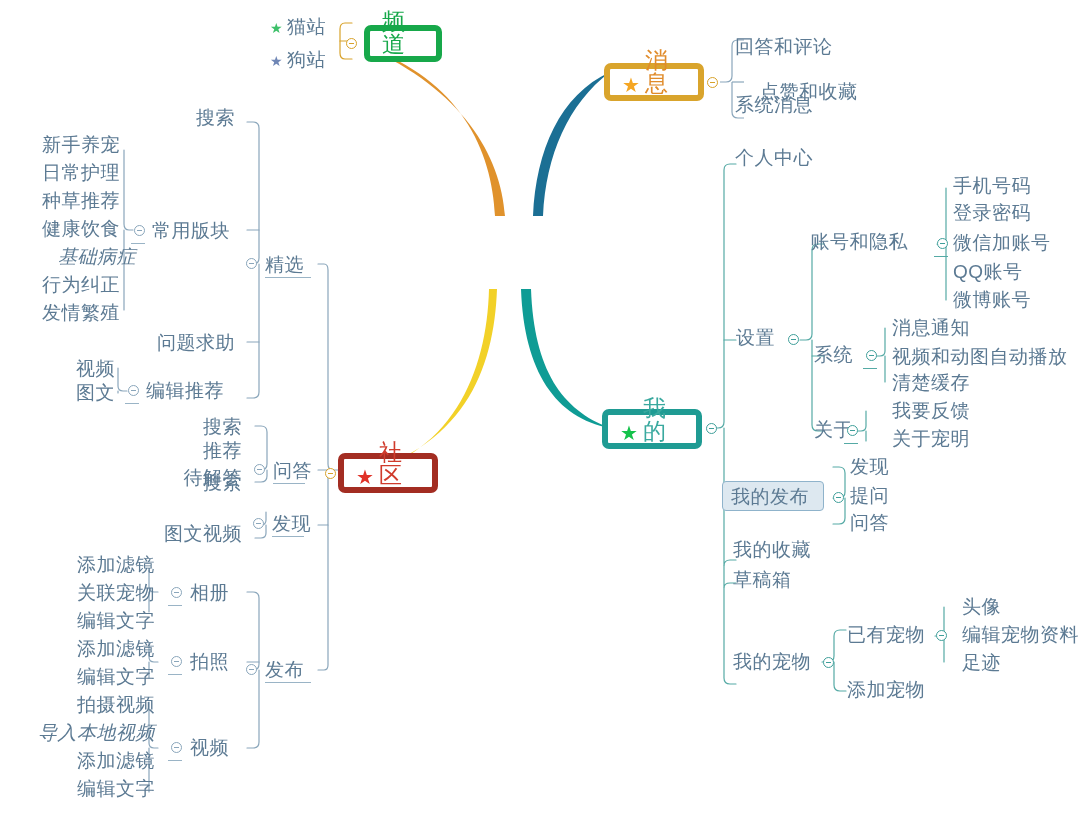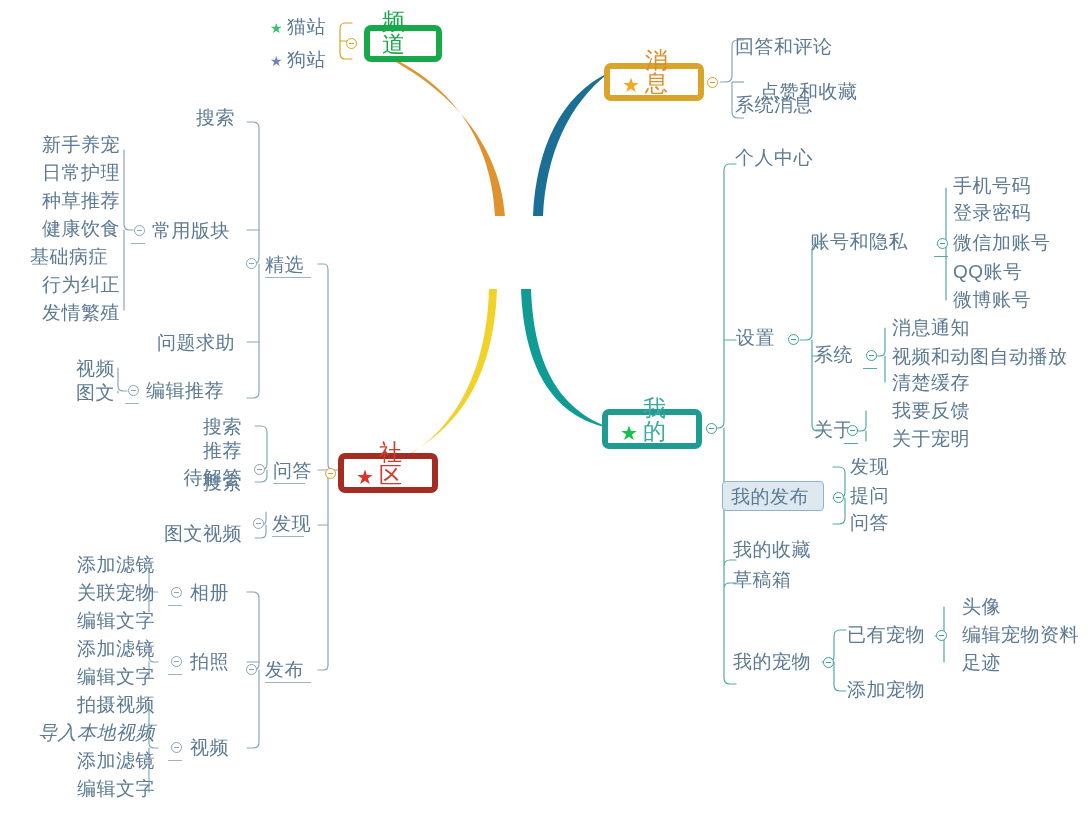--- a/index.html
+++ b/index.html
@@ -260,21 +260,21 @@
   <div class="node ta-l" style="left:152px; top:221px;">
     <span>常用版块</span>
   </div>
   <div class="toggle" style="left:134px; top:225px;"></div>
   <div class="underline" style="left:131px; top:243px; width:14px;"></div>
 
   <div class="node ta-r" style="left:120px; top:135px;"><span>新手养宠</span></div>
   <div class="node ta-r" style="left:120px; top:163px;"><span>日常护理</span></div>
   <div class="node ta-r" style="left:120px; top:191px;"><span>种草推荐</span></div>
   <div class="node ta-r" style="left:120px; top:219px;"><span>健康饮食</span></div>
-  <div class="node ta-r" style="left:108px; top:247px;"><span>基础病症</span></div>
+  <div class="node ta-r" style="left:136px; top:247px;font-style:italic;"><span>基础病症</span></div>
   <div class="node ta-r" style="left:120px; top:275px;"><span>行为纠正</span></div>
   <div class="node ta-r" style="left:120px; top:303px;"><span>发情繁殖</span></div>
 
   <div class="node ta-r" style="left:235px; top:333px;"><span>问题求助</span></div>
 
   <div class="node ta-l" style="left:146px; top:381px;">
     <span>编辑推荐</span>
   </div>
   <div class="toggle" style="left:128px; top:385px;"></div>
   <div class="underline" style="left:125px; top:403px; width:14px;"></div>

